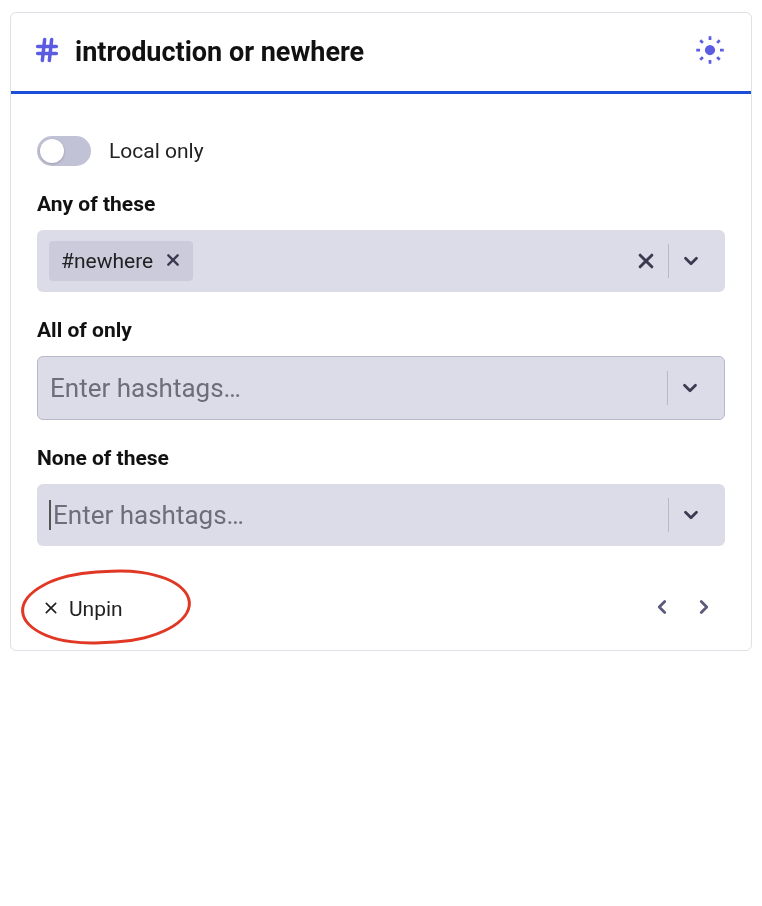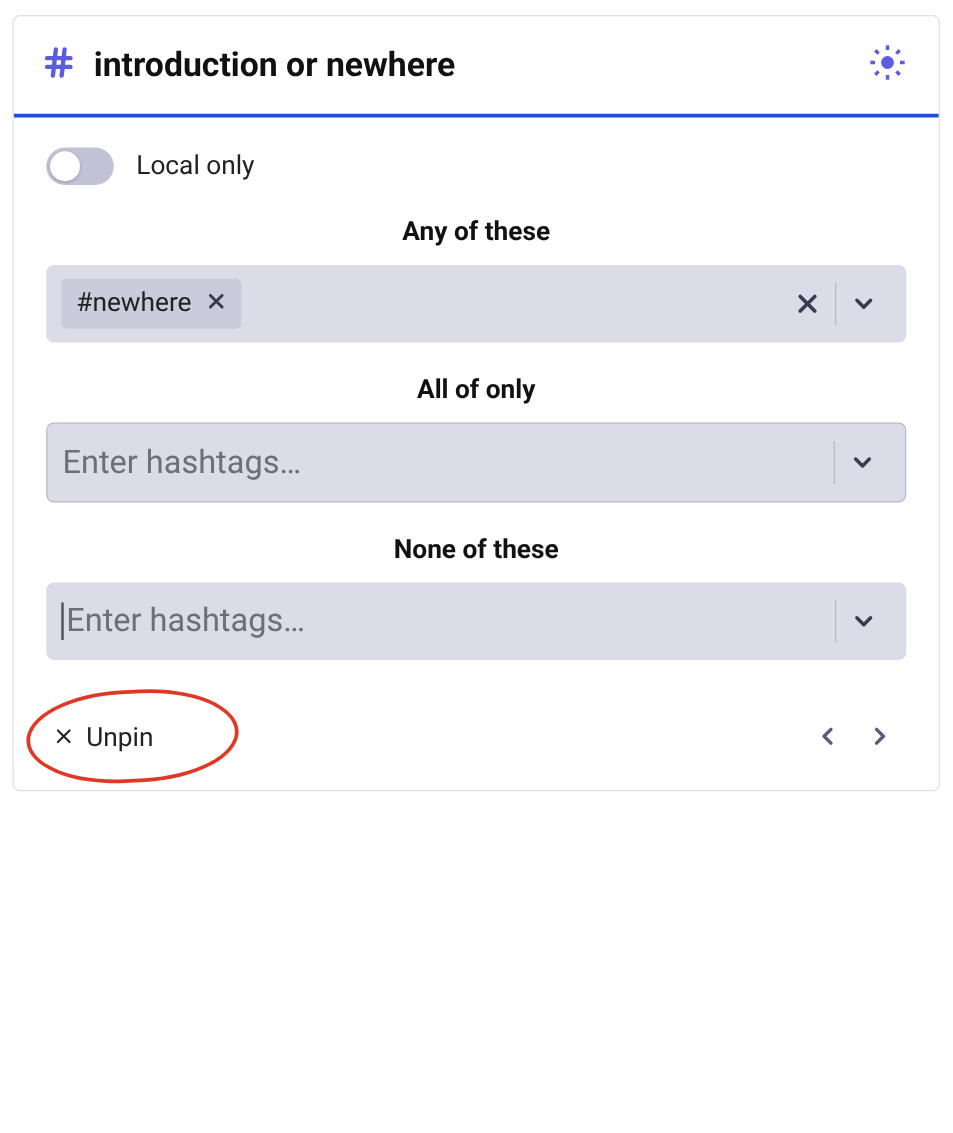--- a/index.html
+++ b/index.html
@@ -38,20 +38,21 @@
     cursor: pointer;
     padding: 4px;
   }
   .settings {
     padding: 24px 26px 16px;
   }
   .toggle-row {
     display: flex;
     align-items: center;
     margin-bottom: 18px;
+    margin-top: 18px;
   }
   .toggle {
     position: relative;
     width: 54px;
     height: 30px;
     border-radius: 15px;
     margin-right: 18px;
     flex-shrink: 0;
     cursor: pointer;
   }
@@ -71,21 +72,20 @@
   .toggle-label {
     font-size: 21px;
     color: #222;
   }
   .section-label {
     font-size: 21px;
     font-weight: 700;
     color: #111;
     margin-top: 26px;
     margin-bottom: 14px;
-    text-align: center;
   }
   .tag-input {
     background: #dcdce8;
     border-radius: 6px;
     display: flex;
     align-items: center;
     padding: 10px 12px;
     min-height: 62px;
     position: relative;
   }

